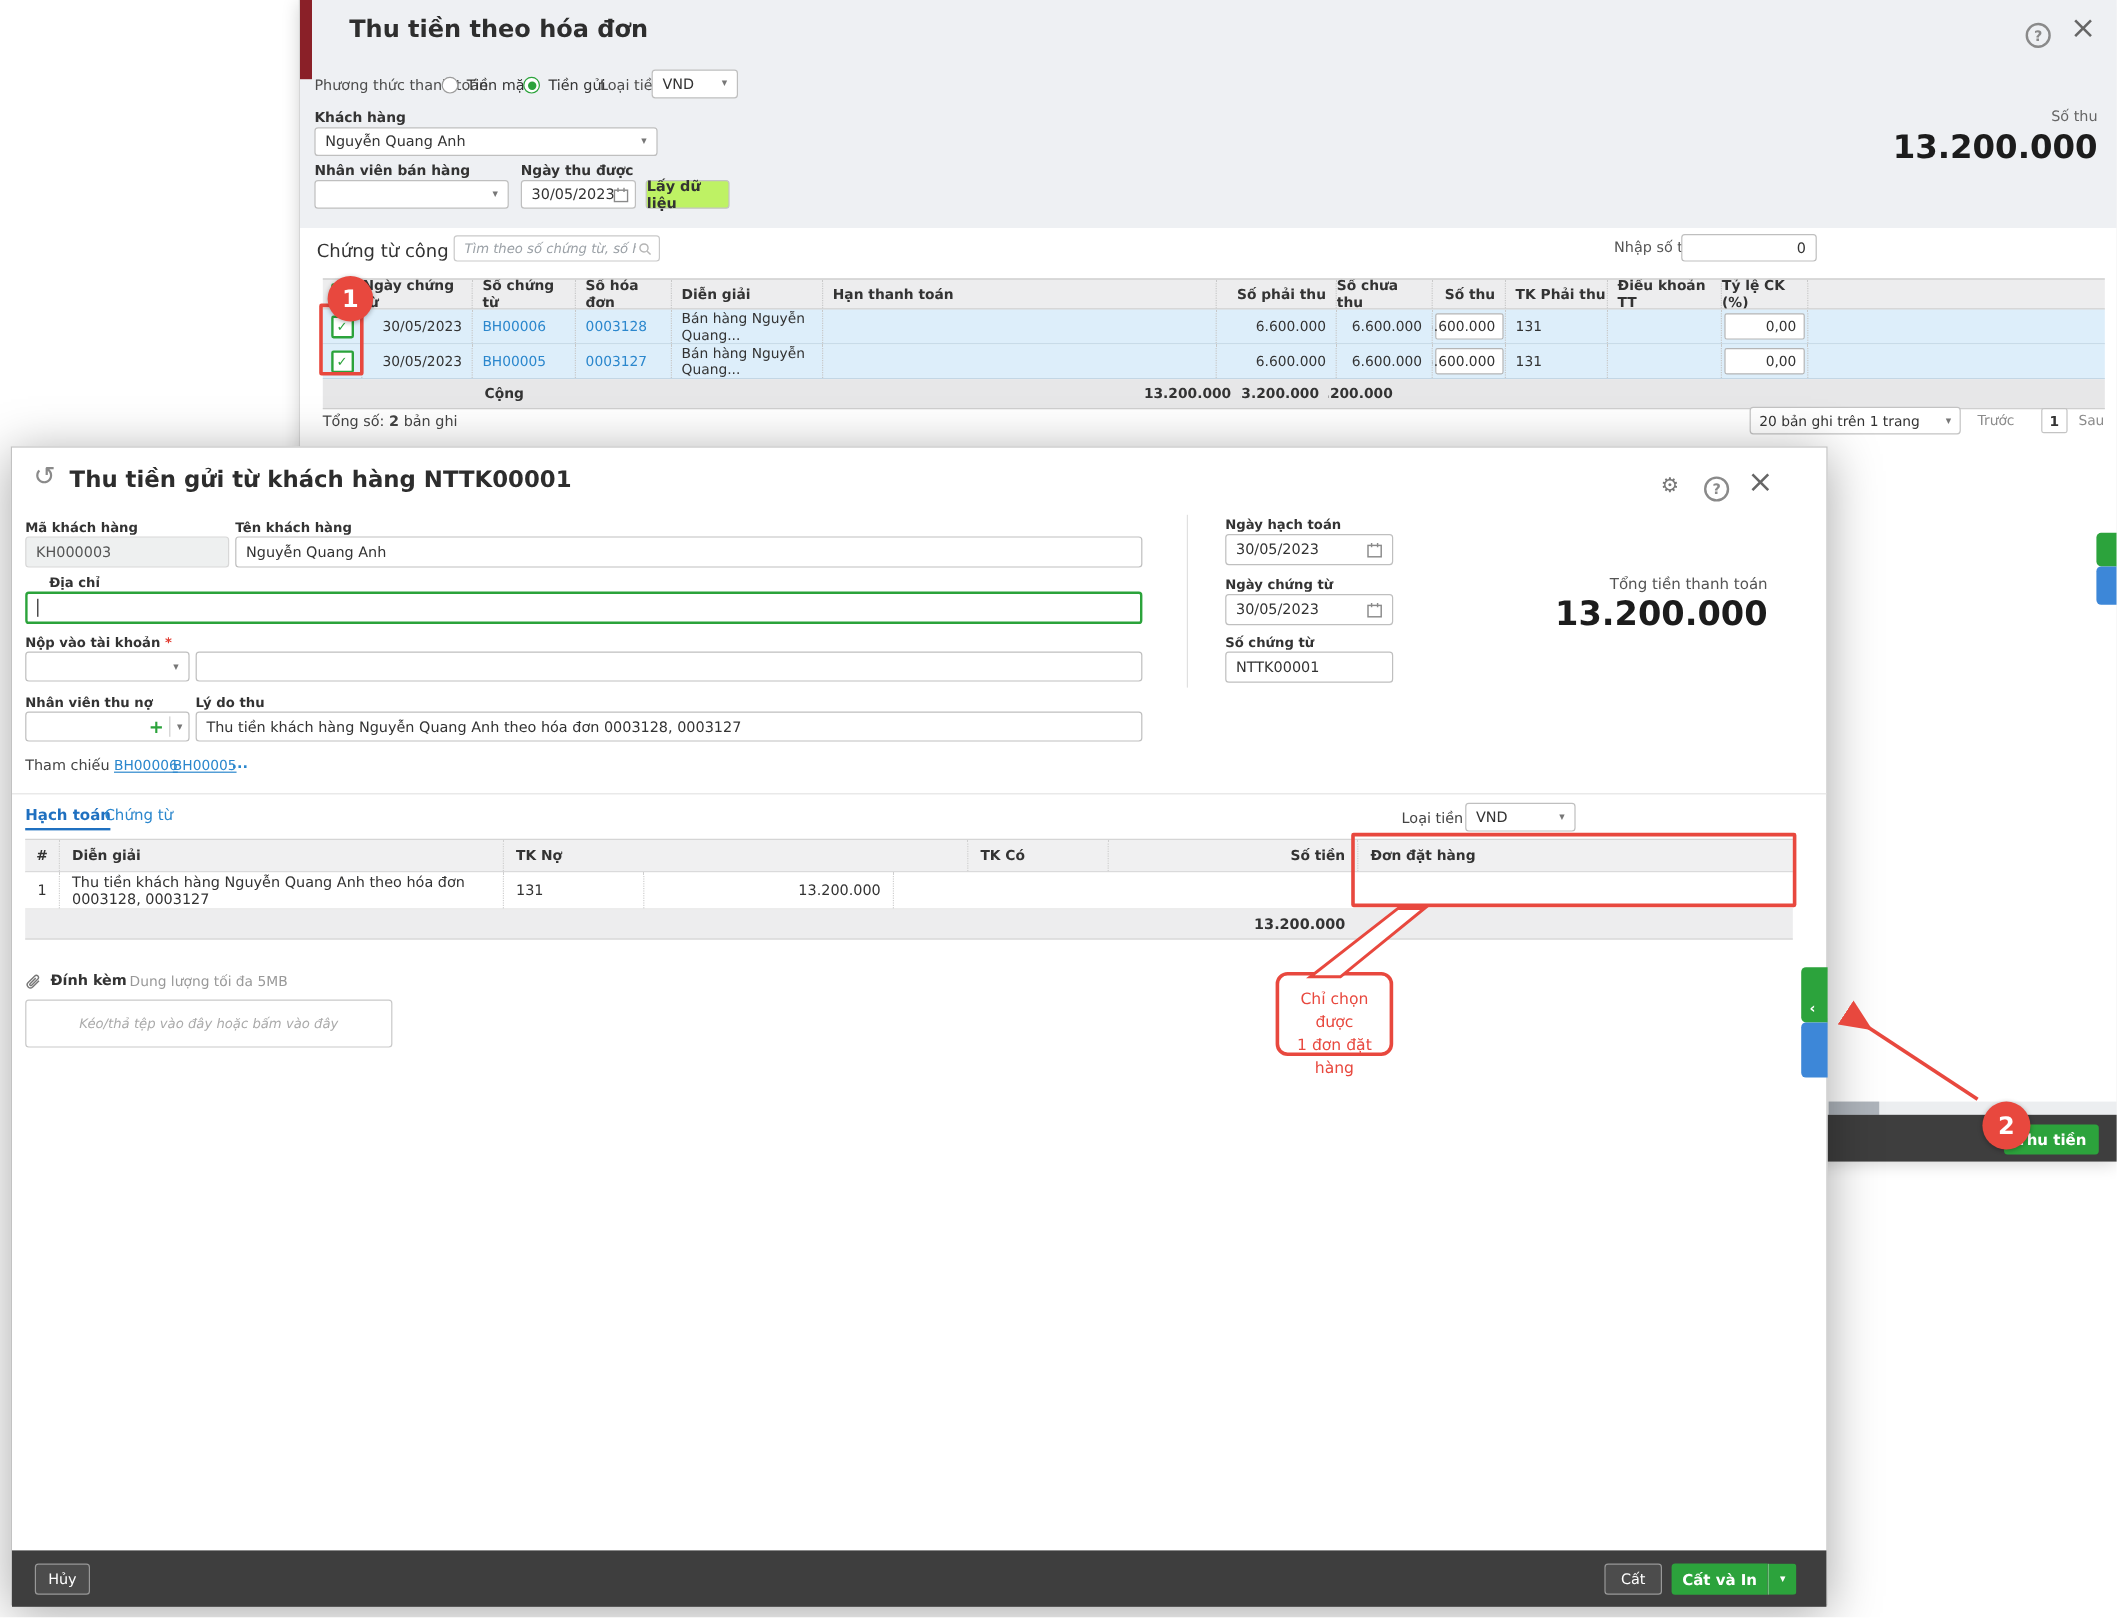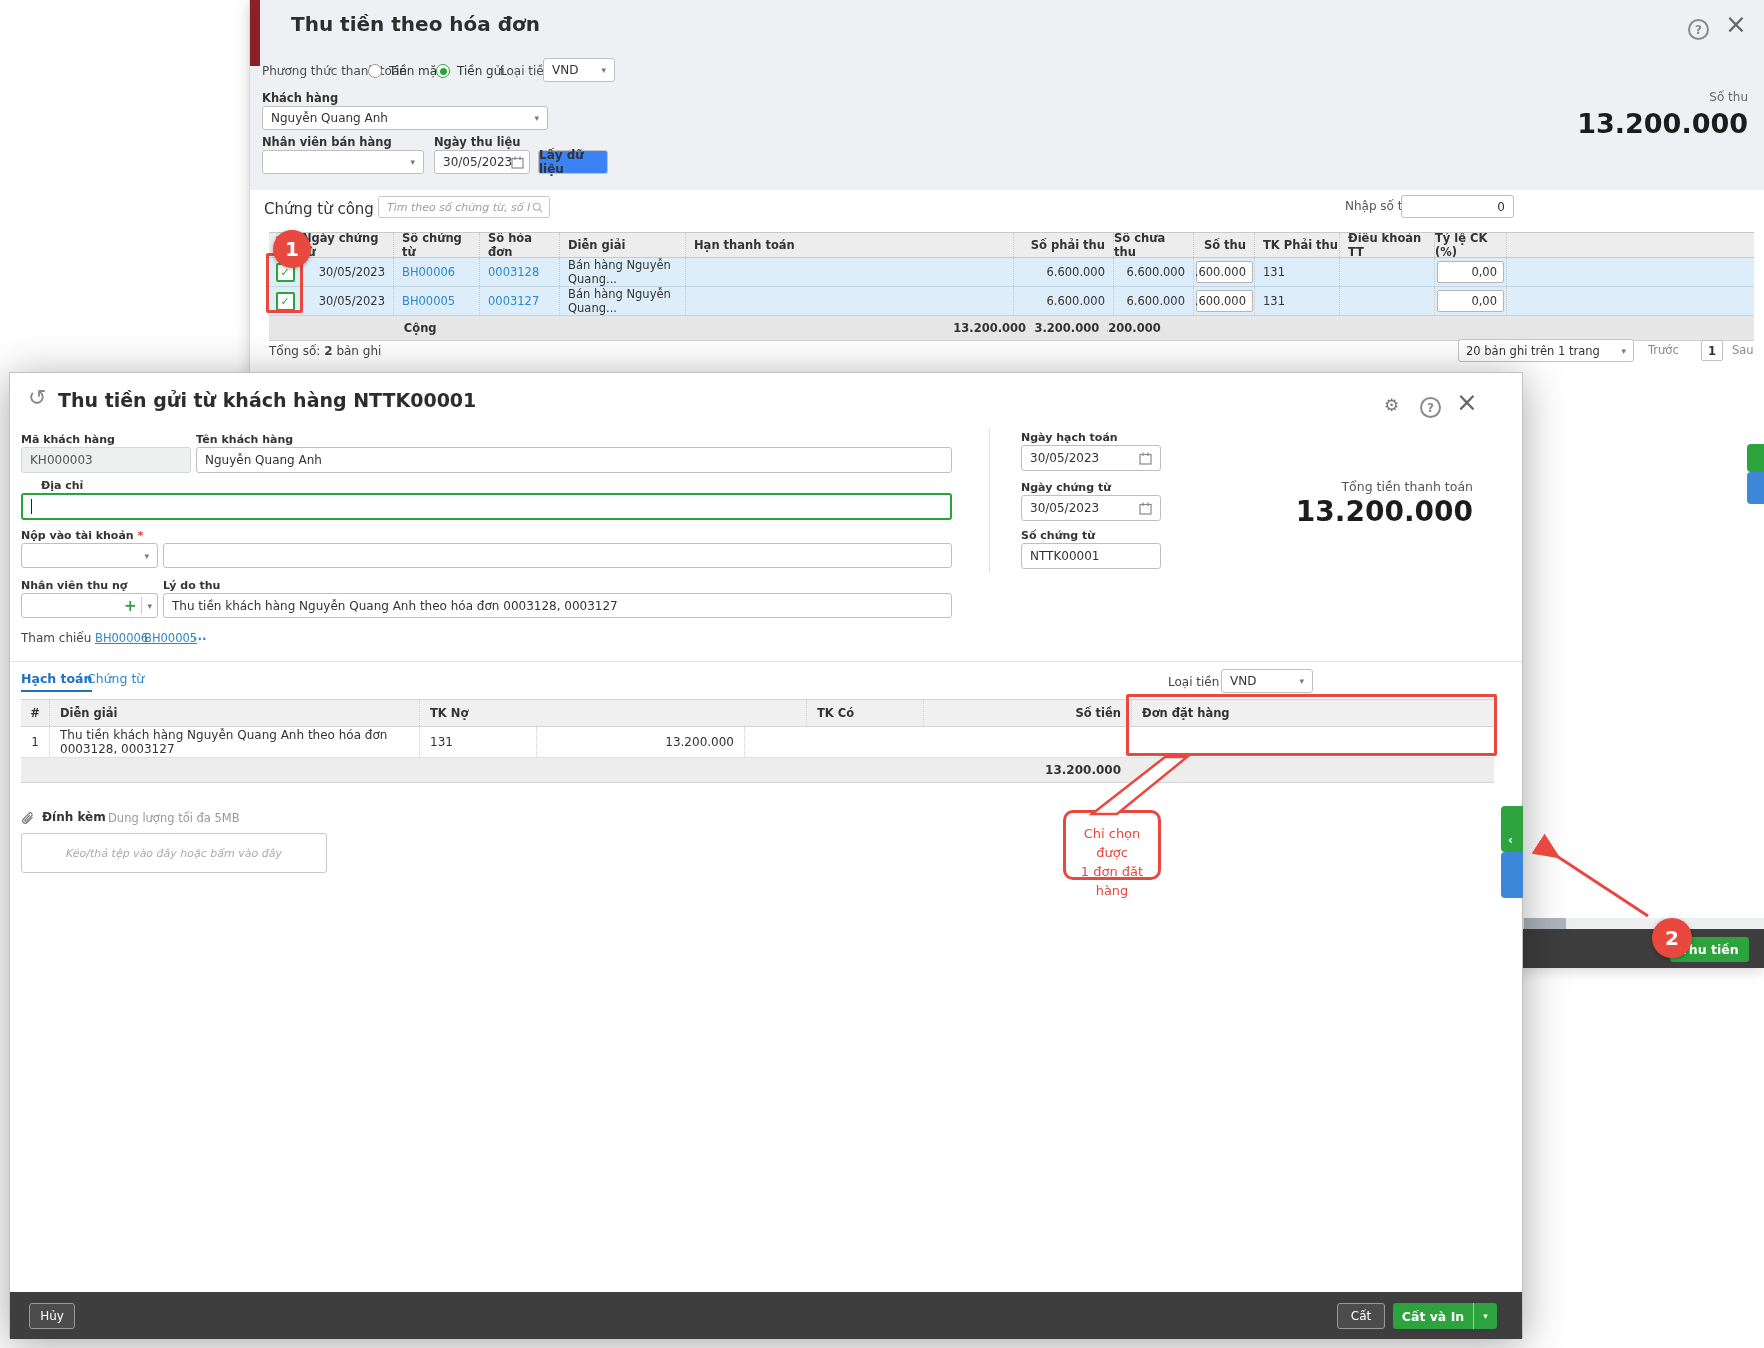--- a/index.html
+++ b/index.html
@@ -14,21 +14,21 @@
   .icon-help{width:21px;height:21px;border:2px solid #8a8a8a;border-radius:50%;color:#8a8a8a;font-size:12px;font-weight:bold;display:flex;align-items:center;justify-content:center;}
   .icon-close{font-size:26px;color:#666;line-height:22px;}
   .lbl-sm{font-size:12px;color:#4c4c4c;}
   .lbl-b{font-size:11.5px;font-weight:bold;color:#333;}
   .radio{width:14px;height:14px;border:1px solid #9c9c9c;border-radius:50%;background:#fff;display:flex;align-items:center;justify-content:center;}
   .radio.on{border:1px solid #2ba33b;}
   .radio.on .dot{width:7px;height:7px;border-radius:50%;background:#2ba33b;}
   .inp{border:1px solid #bfbfbf;border-radius:3px;background:#fff;font-size:12px;color:#333;display:flex;align-items:center;padding:0 8px;}
   .inp .caret{margin-left:auto;}
   .caret{font-size:9px;color:#777;}
-  .btn-plain{border:1px solid #c3c3c3;border-radius:3px;background:#3b82f6;font-size:12px;font-weight:bold;color:#333;display:flex;align-items:center;justify-content:center;}
+  .btn-plain{border:1px solid #c3c3c3;border-radius:3px;background:#bef264;font-size:12px;font-weight:bold;color:#333;display:flex;align-items:center;justify-content:center;}
   .sothu-lbl{font-size:12px;color:#666;text-align:right;}
   .sothu-val{font-size:27px;font-weight:bold;color:#1c1c1c;text-align:right;}
   .sec-title{font-size:15px;color:#333;}
   .search{border:1px solid #c9c9c9;border-radius:3px;background:#fff;display:flex;align-items:center;padding:0 6px;}
   .search input{border:0;outline:0;flex:1;font-family:inherit;font-style:italic;font-size:11px;color:#777;background:transparent;}
   .search input::placeholder{color:#9aa0a6;}
   
   .t1row{display:flex;}
   .t1c{box-sizing:border-box;border-left:1px dotted #c8c8c8;display:flex;align-items:center;font-size:11.5px;color:#333;overflow:hidden;}
   .t1c:first-child{border-left:none;}
@@ -122,21 +122,21 @@
     <div class="abs inp" style="left:12px;top:106px;width:286px;height:24px;">
       <span>Nguyễn Quang Anh</span>
       <span class="caret">▾</span>
     </div>
 
     <div class="abs lbl-b" style="left:12px;top:135px;">Nhân viên bán hàng</div>
     <div class="abs inp" style="left:12px;top:150px;width:162px;height:24px;">
       <span></span>
       <span class="caret">▾</span>
     </div>
-    <div class="abs lbl-b" style="left:184px;top:135px;">Ngày thu liệu</div>
+    <div class="abs lbl-b" style="left:184px;top:135px;">Ngày thu được</div>
     <div class="abs inp" style="left:184px;top:150px;width:96px;height:24px;padding-right:5px;">
       <span>30/05/2023</span>
       <svg class="abs" style="right:5px;top:5px;" width="13" height="13" viewBox="0 0 13 13">
           <rect x="1" y="2.5" width="11" height="9.5" fill="none" stroke="#8a8a8a" stroke-width="1.2"></rect>
           <line x1="4" y1="0.5" x2="4" y2="4" stroke="#8a8a8a" stroke-width="1.2"></line>
           <line x1="9" y1="0.5" x2="9" y2="4" stroke="#8a8a8a" stroke-width="1.2"></line>
         </svg>
     </div>
     <div class="abs btn-plain" style="left:288px;top:150px;width:70px;height:24px;">Lấy dữ liệu</div>
 

